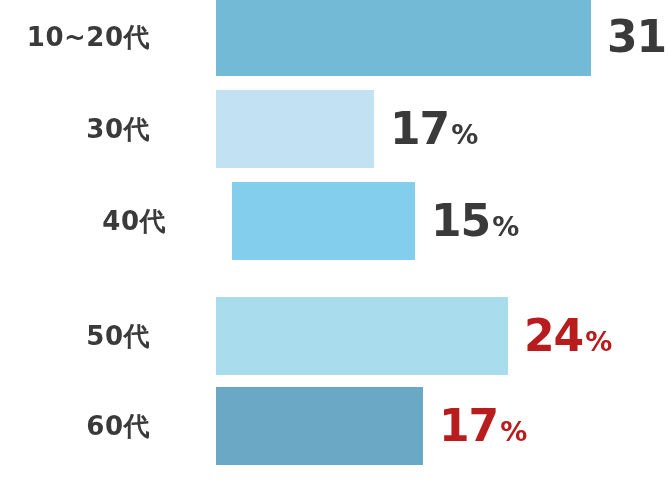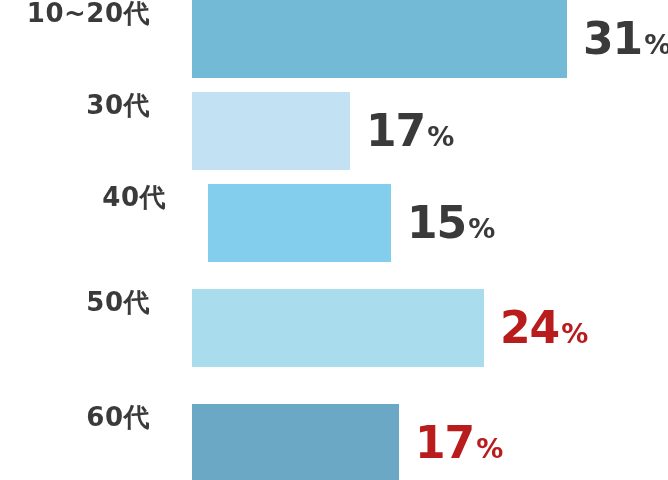--- a/index.html
+++ b/index.html
@@ -14,20 +14,22 @@
     background: #ffffff;
     font-family: "DejaVu Sans", "Liberation Sans", sans-serif;
     overflow: hidden;
   }
   .bar-row {
     position: absolute;
     left: 0;
     width: 668px;
     height: 74px;
     display: flex;
+    align-items: center;
+    gap: 24px;
   }
   .row-label {
     width: 150px;
     flex: 0 0 150px;
     text-align: right;
     font-size: 26px;
     font-weight: 700;
     color: #3a3a3a;
     letter-spacing: 0.5px;
     line-height: 1;
@@ -96,32 +98,32 @@
     <div class="row-label" style="color: rgb(58, 58, 58);">40代</div>
     <div class="bar-track">
       <div class="bar-fill" style="width: 183px; background: rgb(131, 206, 236);"></div>
       <div class="bar-value" style="color: rgb(58, 58, 58);">
         <span class="value-number">15</span>
         <span class="value-unit">%</span>
       </div>
     </div>
   </div>
 
-  <div class="bar-row" style="top:289px;">
+  <div class="bar-row" style="top:299px;">
     <div class="row-label" style="color: rgb(58, 58, 58);">50代</div>
     <div class="bar-track">
       <div class="bar-fill" style="width: 292px; background: rgb(169, 220, 236);"></div>
       <div class="bar-value" style="color: #b91c1c;">
         <span class="value-number">24</span>
         <span class="value-unit">%</span>
       </div>
     </div>
   </div>
 
-  <div class="bar-row" style="top:404px;">
+  <div class="bar-row" style="top:389px;">
     <div class="row-label" style="color: rgb(58, 58, 58);">60代</div>
     <div class="bar-track">
       <div class="bar-fill" style="width: 207px; background: rgb(107, 168, 198);"></div>
       <div class="bar-value" style="color: #b91c1c;">
         <span class="value-number">17</span>
         <span class="value-unit">%</span>
       </div>
     </div>
   </div>
 

